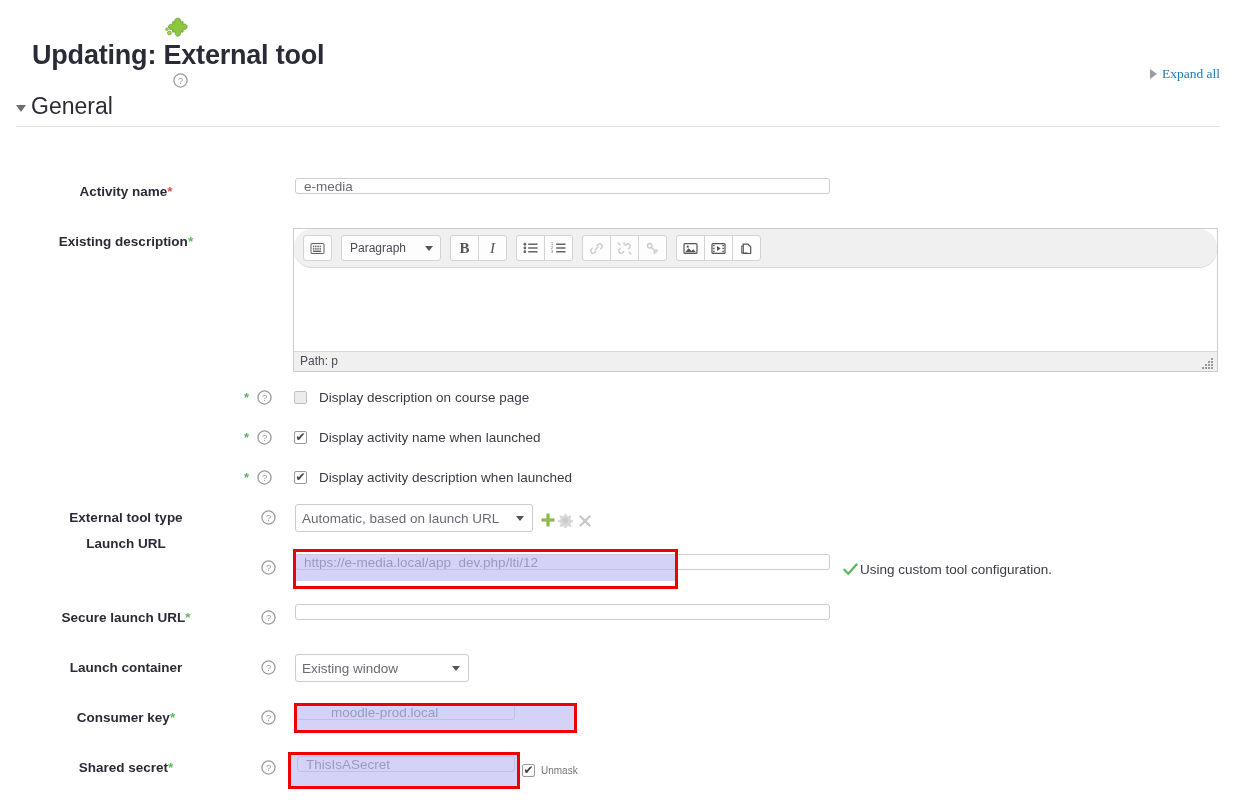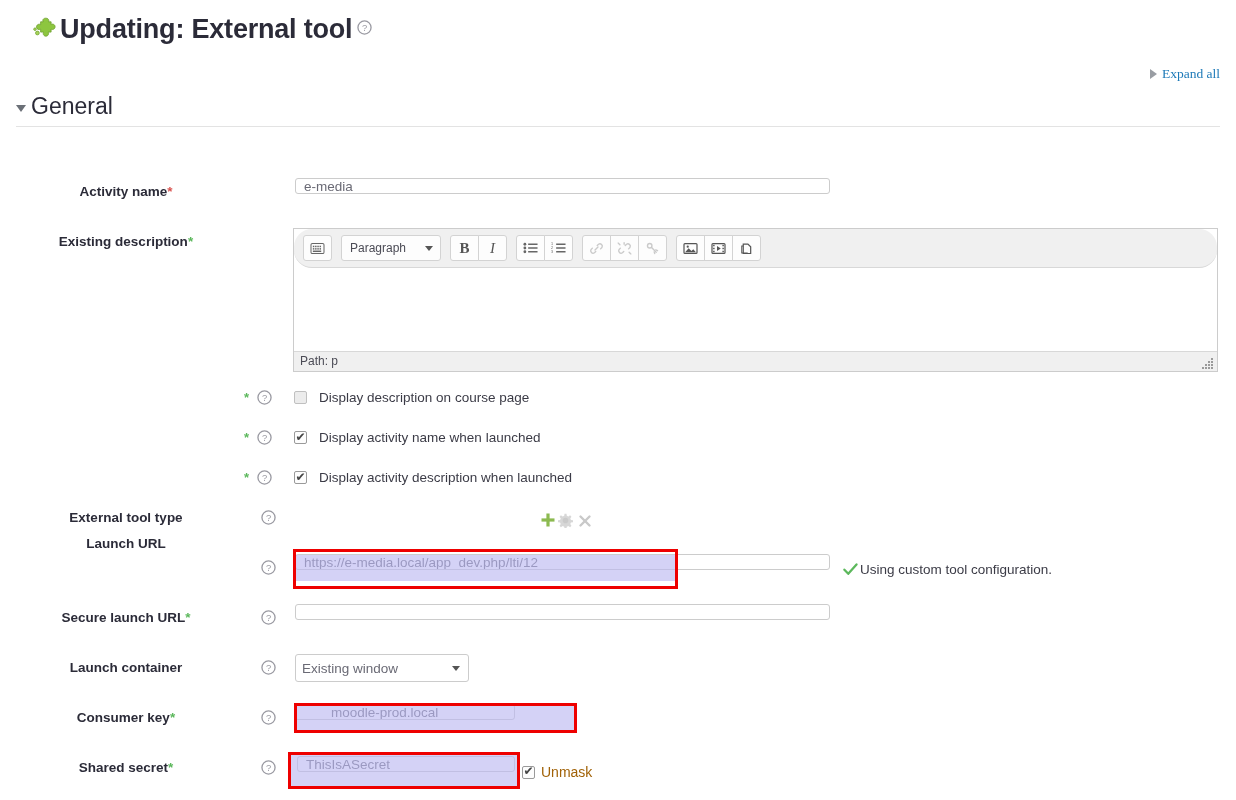--- a/index.html
+++ b/index.html
@@ -9,21 +9,21 @@
     background: #ffffff;
     font-family: "Liberation Sans", sans-serif;
     color: #333366;
     overflow: hidden;
   }
   .page { position: relative; width: 1236px; height: 800px; }
 
   
   .page-head {
     position: absolute; left: 32px; top: 16px;
-    display: flex; align-items: flex-start; gap: 0px;
+    display: flex; align-items: center; gap: 0px; flex-direction: column;
   }
   .puzzle-icon { width: 26px; height: 26px; flex: 0 0 26px; margin-right: 2px; display:block; }
   .page-title {
     font-size: 27px; font-weight: bold; color: #2b2b38;
     letter-spacing: -0.2px; line-height: 1;
   }
   .help-icon {
     display: inline-block; width: 15px; height: 15px; flex: 0 0 15px;
     vertical-align: middle;
   }
@@ -158,21 +158,21 @@
     position: absolute; border: 3px solid #ee0000;
     pointer-events: none;
   }
   .note {
     position: absolute; font-size: 13.5px; color: #3b3b46;
     display: flex; align-items: center; gap: 2px; white-space: nowrap;
   }
   .unmask-wrap {
     position: absolute; display: flex; align-items: center; gap: 6px;
   }
-  .unmask-label { font-size: 14px; color: #a16207; }
+  .unmask-label { font-size: 10px; color: #737373; }
 </style>
 </head>
 <body>
 
 <div class="page">
 
   <div class="page-head">
     <svg class="puzzle-icon" viewBox="0 0 26 26">
       <path d="M13.5 2.2c-1.5 0-2.7 1.0-2.7 2.3 0 .5.2.9.4 1.3H8.6v2.9c-.4-.3-.9-.5-1.5-.5-1.4 0-2.6 1.2-2.6 2.7s1.2 2.7 2.6 2.7c.6 0 1.1-.2 1.5-.5v3.0h3.1c-.3.4-.5.9-.5 1.5 0 1.4 1.2 2.6 2.7 2.6s2.7-1.2 2.7-2.6c0-.6-.2-1.1-.5-1.5h3.0v-3.1c.4.3.9.5 1.4.5 1.4 0 2.6-1.2 2.6-2.7s-1.2-2.7-2.6-2.7c-.5 0-1.0.2-1.4.5V5.8h-2.7c.3-.4.4-.8.4-1.3 0-1.3-1.2-2.3-2.8-2.3z" fill="#8dc63f" stroke="#6fa02e" stroke-width="0.8"></path>
       <circle cx="5.4" cy="17.0" r="1.9" fill="#a6d45a" stroke="#6fa02e" stroke-width="0.7"></circle>
@@ -385,20 +385,26 @@
         <span class="tick">✔</span>
       </span>
     <span class="cb-label">Display activity description when launched</span>
   </div>
 
   <div class="lbl-col" style="left:0px; top:510px; width:252px;">External tool type</div>
   <svg class="help-icon" style="position:absolute;left:261px;top:510px;" viewBox="0 0 16 16">
     <circle cx="8" cy="8" r="7" fill="none" stroke="#9a9aa2" stroke-width="1.4"></circle>
     <text x="8" y="11.6" font-size="10" font-family="Liberation Sans, sans-serif" fill="#9a9aa2" text-anchor="middle">?</text>
   </svg>
+  <div class="sel-wrap" style="left:295px; top:504px;">
+    <select class="sel" style="position:relative;left:0;top:0;width:238px;">
+      <option>Automatic, based on launch URL</option>
+    </select>
+    <span class="sel-arrow" style="right:9px; top:12px;"></span>
+  </div>
   <svg style="position:absolute;left:540px;top:512px;" width="16" height="16" viewBox="0 0 16 16">
     <g fill="#8cba50">
         <rect x="6.4" y="1.5" width="3.2" height="13"></rect>
         <rect x="1.5" y="6.4" width="13" height="3.2"></rect>
       </g>
   </svg>
   <svg style="position:absolute;left:558px;top:513px;" width="15" height="15" viewBox="0 0 16 16">
     <g fill="#c9c9c9">
       <circle cx="8" cy="8" r="3"></circle>
       <path d="M7 0.8h2l.4 2.2 1.6.7 1.9-1.2 1.4 1.4-1.2 1.9.7 1.6 2.2.4v2l-2.2.4-.7 1.6 1.2 1.9-1.4 1.4-1.9-1.2-1.6.7-.4 2.2h-2l-.4-2.2-1.6-.7-1.9 1.2-1.4-1.4 1.2-1.9-.7-1.6-2.2-.4v-2l2.2-.4.7-1.6-1.2-1.9 1.4-1.4 1.9 1.2 1.6-.7z" opacity="0.75"></path>

